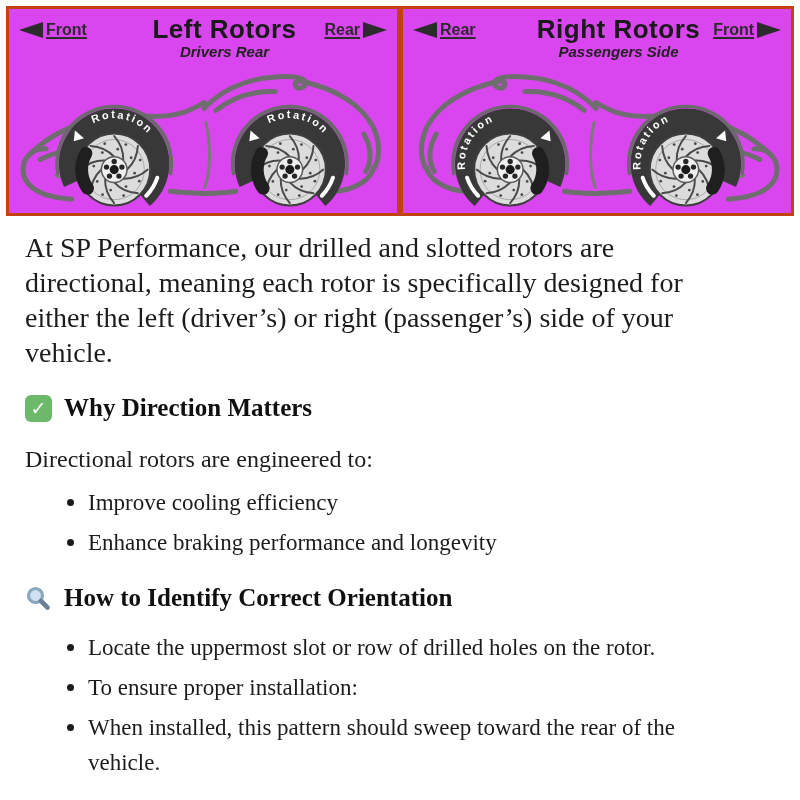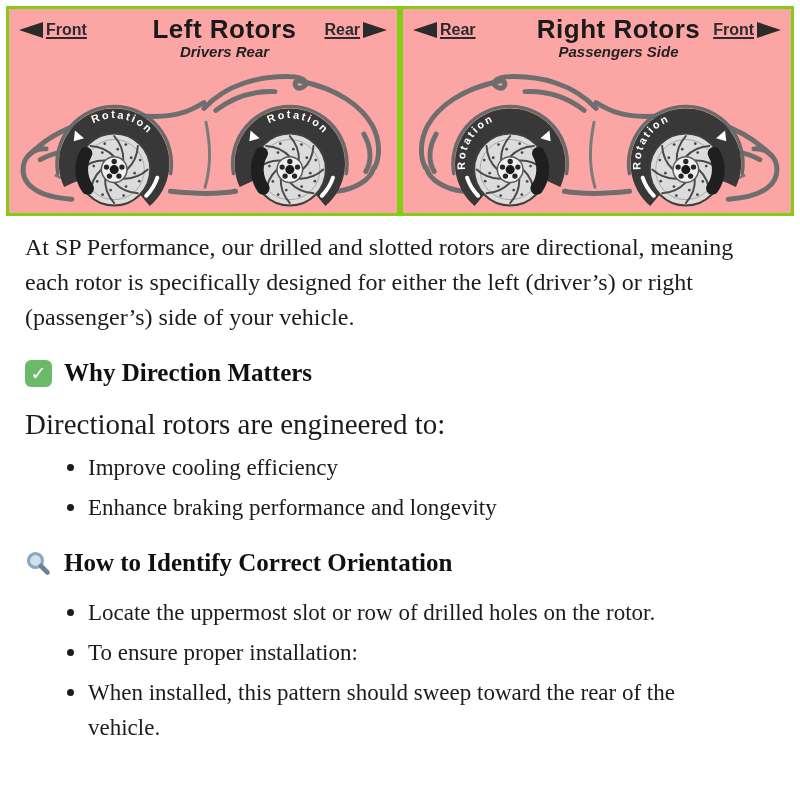--- a/index.html
+++ b/index.html
@@ -1,19 +1,19 @@
 <!DOCTYPE html>
 <html><head>
 <meta charset="utf-8">
 <style>
   html,body{margin:0;padding:0;background:#ffffff;width:800px;height:800px;overflow:hidden;
     font-family:"Liberation Serif",serif;color:#1c1c1c;}
   
   .diagram{display:flex;margin:6px 6px 0 6px;}
-  .panel{width:50%;border:3px solid #84cc16;background:#fca5a5;box-sizing:border-box;}
+  .panel{width:50%;border:3px solid #c2410c;background:#d946ef;box-sizing:border-box;}
   .panel-header{position:relative;height:56px;}
   .side{position:absolute;top:12px;display:flex;align-items:center;gap:3px;}
   .side-left{left:10px;}
   .side-right{right:10px;}
   .dir-label{font:700 16px "Liberation Sans",sans-serif;color:#2b2b2b;
     text-decoration:underline;text-decoration-thickness:2px;text-underline-offset:2px;}
   .arrow-left{width:0;height:0;border-top:8px solid transparent;border-bottom:8px solid transparent;
     border-right:24px solid #2b2b2b;}
   .arrow-right{width:0;height:0;border-top:8px solid transparent;border-bottom:8px solid transparent;
     border-left:24px solid #2b2b2b;}
@@ -22,29 +22,29 @@
   .panel-subtitle{font:700 italic 15px "Liberation Sans",sans-serif;font-style:italic;color:#222;}
   svg.car{display:block;width:100%;height:148px;}
   .body-line{stroke:#6e6e6e;stroke-width:5;fill:none;stroke-linecap:round;}
   .body-line-thin{stroke:#7a7a7a;stroke-width:3;fill:none;stroke-linecap:round;}
   .arch{fill:#383838;}
   .fender{stroke:#6a6a6a;stroke-width:3.5;fill:none;stroke-linecap:round;}
   .rot-text{font:700 11px "Liberation Sans",sans-serif;fill:#ffffff;letter-spacing:2.2px;}
   .rot-tail{stroke:#ffffff;stroke-width:4;fill:none;stroke-linecap:round;}
   
   .content{padding:0 40px 0 25px;}
-  p.intro{font-size:24px;line-height:35px;margin:14px 0 0;max-width:712px;}
+  p.intro{font-size:28px;line-height:35px;margin:14px 0 0;max-width:712px;}
   h2.section{display:flex;align-items:center;gap:12px;font-size:25px;margin:24px 0 0;color:#101010;}
   h2.bold{font-weight:700;}
   h2.regular{font-weight:700;}
   .check-icon{flex:0 0 auto;width:27px;height:27px;background:#6db96a;border-radius:6px;color:#fff;
     display:flex;align-items:center;justify-content:center;
     font:800 19px "DejaVu Sans",sans-serif;}
   .mag-icon{flex:0 0 auto;}
-  p.lead{font-size:29px;line-height:35px;margin:20px 0 0;}
+  p.lead{font-size:24px;line-height:35px;margin:20px 0 0;}
   ul.blist{list-style:none;margin:8px 0 0;padding:0;}
   ul.blist li{position:relative;padding-left:63px;font-size:23px;line-height:35px;margin-top:5px;
     max-width:715px;box-sizing:border-box;}
   ul.blist li::before{content:"";position:absolute;left:42px;top:14px;width:7px;height:7px;
     border-radius:50%;background:#1c1c1c;}
 </style>
 </head>
 <body>
 
 <svg width="0" height="0" style="position:absolute" aria-hidden="true">

